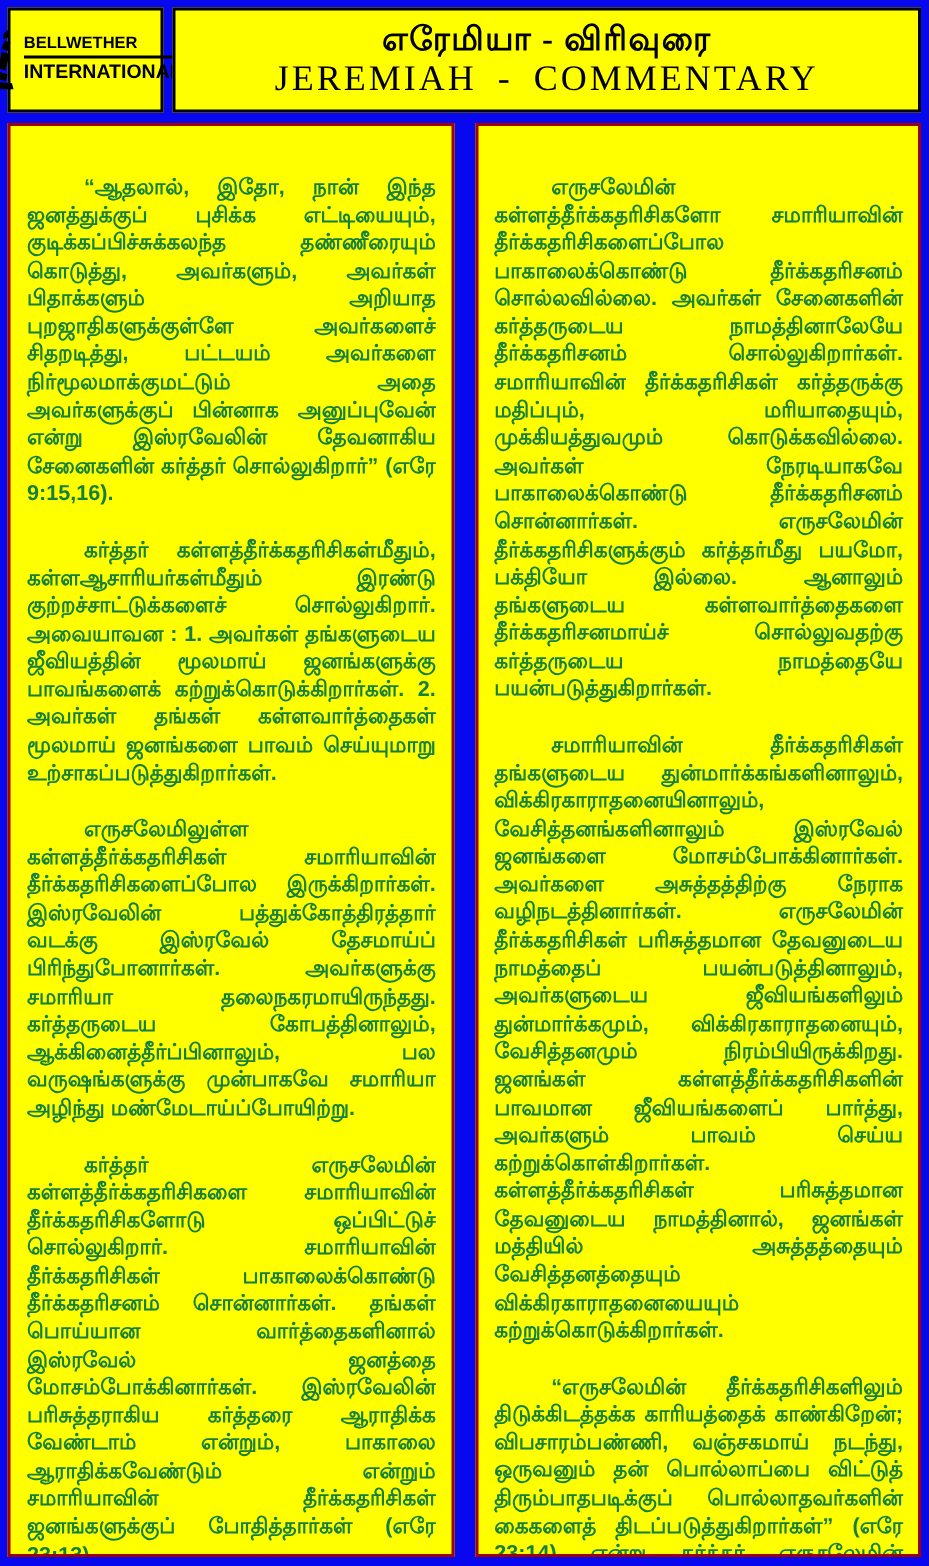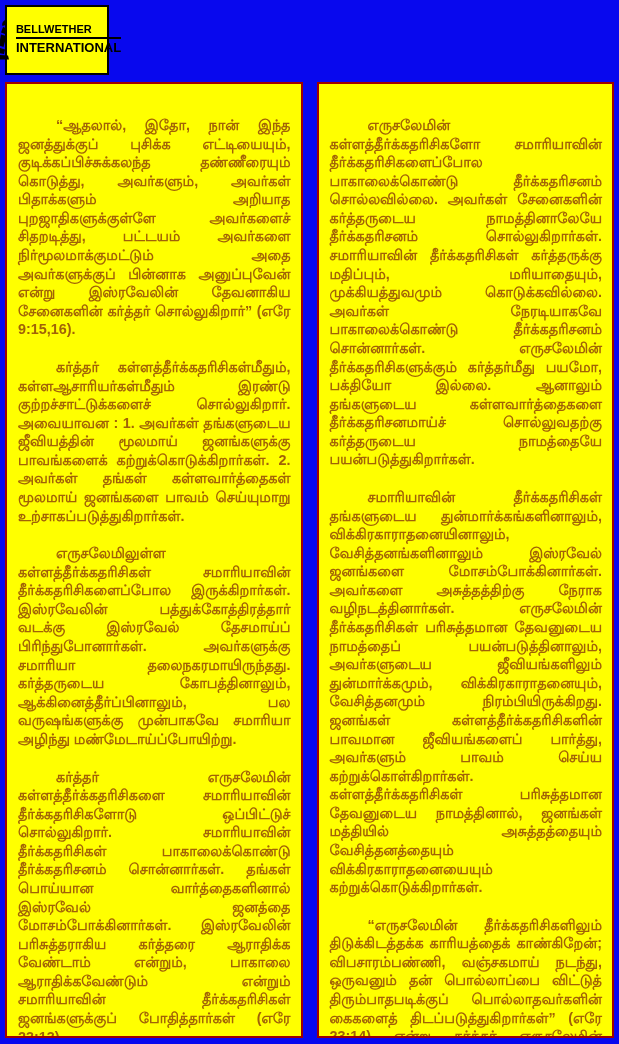--- a/index.html
+++ b/index.html
@@ -76,21 +76,21 @@
     background:#ffff00;
     border:2px solid #a00000;
     box-sizing:border-box;
     padding:32px 10px 10px 11px;
     overflow:hidden;
   }
   .column p{
     margin:0 0 19px 0;
     font-size:14.4px;
     font-weight:bold;
-    color:#a16207;
+    color:#15803d;
     line-height:1.29;
     text-align:justify;
     text-indent:38px;
   }
 </style>
 </head>
 <body>
 
 <div class="page">
 
@@ -105,20 +105,24 @@
                                M5,27.5 L12,29.5 L11,34 L4,32.5 Z
                                M2,34.5 L15,35.5 L16,39.5 L1,39.5 Z"></path>
         </svg>
       </span>
       <span class="logo-text">
         <span class="logo-line1">BELLWETHER</span>
         <span class="logo-line2">INTERNATIONAL</span>
       </span>
     </div>
 
+    <div class="title-box">
+      <div class="title-tamil">எரேமியா  -  விரிவுரை</div>
+      <div class="title-english">JEREMIAH -  COMMENTARY</div>
+    </div>
 
 
   </div>
 
   <div class="main-row">
 
     <div class="column">
       <p>“ஆதலால், இதோ, நான் இந்த ஜனத்துக்குப் புசிக்க எட்டியையும், குடிக்கப்பிச்சுக்கலந்த தண்ணீரையும் கொடுத்து, அவர்களும், அவர்கள் பிதாக்களும் அறியாத புறஜாதிகளுக்குள்ளே அவர்களைச் சிதறடித்து, பட்டயம் அவர்களை நிர்மூலமாக்குமட்டும் அதை அவர்களுக்குப் பின்னாக அனுப்புவேன் என்று இஸ்ரவேலின் தேவனாகிய சேனைகளின் கர்த்தர் சொல்லுகிறார்” (எரே 9:15,16).</p>
       <p>கர்த்தர் கள்ளத்தீர்க்கதரிசிகள்மீதும், கள்ளஆசாரியர்கள்மீதும் இரண்டு குற்றச்சாட்டுக்களைச் சொல்லுகிறார். அவையாவன : 1. அவர்கள் தங்களுடைய ஜீவியத்தின் மூலமாய் ஜனங்களுக்கு பாவங்களைக் கற்றுக்கொடுக்கிறார்கள். 2. அவர்கள் தங்கள் கள்ளவார்த்தைகள் மூலமாய் ஜனங்களை பாவம் செய்யுமாறு உற்சாகப்படுத்துகிறார்கள்.</p>
       <p>எருசலேமிலுள்ள கள்ளத்தீர்க்கதரிசிகள் சமாரியாவின் தீர்க்கதரிசிகளைப்போல இருக்கிறார்கள். இஸ்ரவேலின் பத்துக்கோத்திரத்தார் வடக்கு இஸ்ரவேல் தேசமாய்ப் பிரிந்துபோனார்கள். அவர்களுக்கு சமாரியா தலைநகரமாயிருந்தது. கர்த்தருடைய கோபத்தினாலும், ஆக்கினைத்தீர்ப்பினாலும், பல வருஷங்களுக்கு முன்பாகவே சமாரியா அழிந்து மண்மேடாய்ப்போயிற்று.</p>

